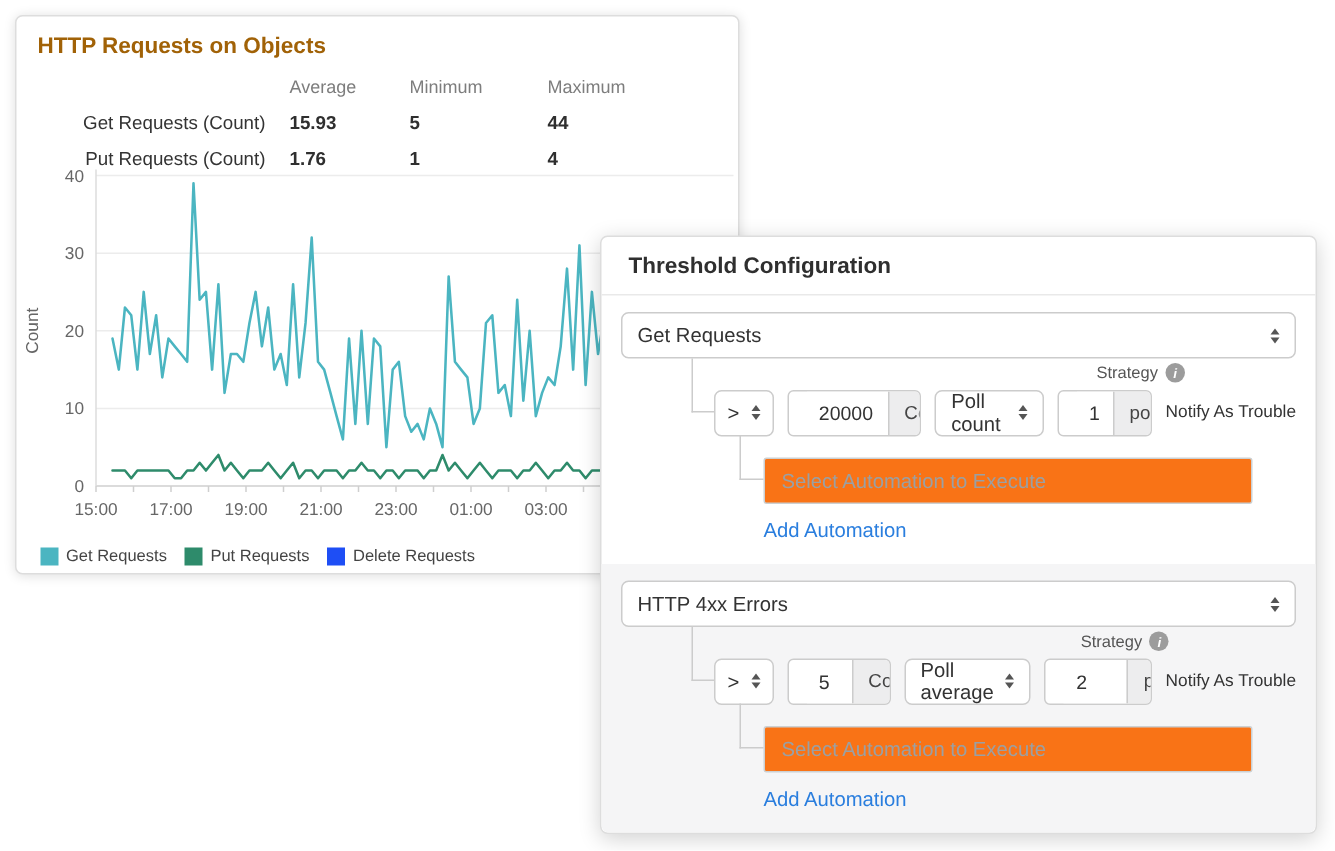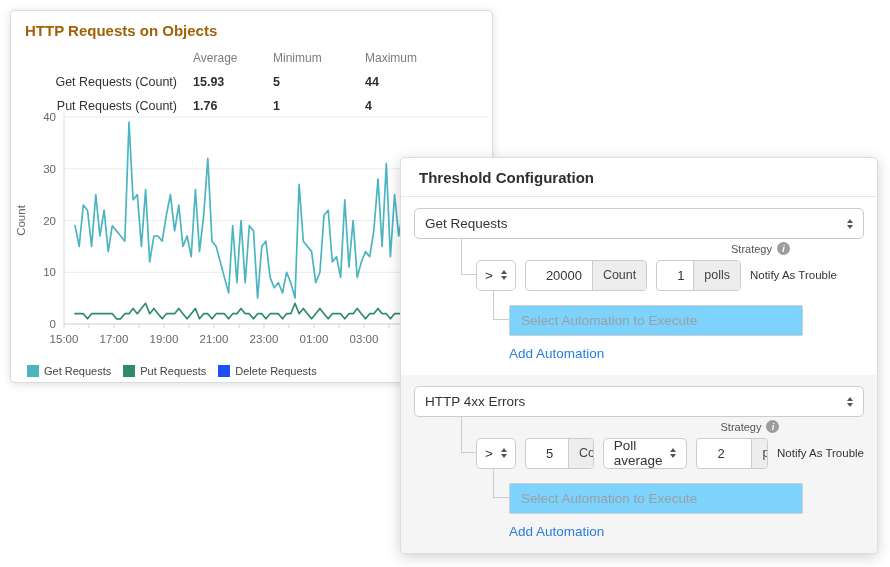--- a/index.html
+++ b/index.html
@@ -54,23 +54,23 @@
   .op-select { padding:0 8px; }
   .group { display:flex; height:31px; border:1px solid #ccc; border-radius:4px;
     overflow:hidden; background:#fff;padding-left:12px; }
   .group input { border:none; outline:none; padding:0 8px; font-size:13px; color:#333;
     font-family:"Liberation Sans","DejaVu Sans",sans-serif; }
   .suffix { background:#ededee; border-left:1px solid #ccc; display:flex; align-items:center;
     padding:0 10px; font-size:12.5px; color:#444; white-space:nowrap; }
   .w55 { width:54px; } .w28 { width:30px; } .w22 { width:24px; } .w40 { width:42px; }
   .notify { font-size:11.5px; color:#333; white-space:nowrap; }
 
-  .automation-input { display:block; margin:14px 0 0 95px; width:294px; height:31px;
+  .automation-input { display:block; margin:14px 0 0 95px; width:326px; height:31px;
     border:1px solid #ccd0d2; border-radius:2px; padding:0 11px; font-size:13.5px; color:#333;
-    background:#7dd3fc; outline:none; font-family:"Liberation Sans","DejaVu Sans",sans-serif; }
+    background:#f97316; outline:none; font-family:"Liberation Sans","DejaVu Sans",sans-serif; }
   .automation-input::placeholder { color:#9aa0a4; opacity:1; }
   .add-link { display:inline-block; margin:10px 0 0 95px; font-size:13.5px; color:#2a7ede;
     text-decoration:none; cursor:pointer; }
 
   .connector { position:absolute; border-left:1px solid #ccc; border-bottom:1px solid #ccc; }
   .conn-a { left:60px; top:42px; width:15px; height:36px; }
   .conn-b { left:92px; top:93px; width:16px; height:30px; }
 </style>
 </head>
 <body>
@@ -179,20 +179,27 @@
         <span>&gt;</span>
         <span class="updown">
             <span class="tri-up"></span>
             <span class="tri-down"></span>
           </span>
       </div>
       <div class="group">
         <input class="w55" type="text" value="20000" style="">
         <span class="suffix">Count</span>
       </div>
+      <div class="select">
+        <span>Poll count</span>
+        <span class="updown">
+            <span class="tri-up"></span>
+            <span class="tri-down"></span>
+          </span>
+      </div>
       <div class="group">
         <input class="w22" type="text" value="1" style="">
         <span class="suffix">polls</span>
       </div>
       <span class="notify">Notify As Trouble</span>
     </div>
 
     <input class="automation-input" type="text" placeholder="Select Automation to Execute" style="">
     <a class="add-link">Add Automation</a>
   </div>

